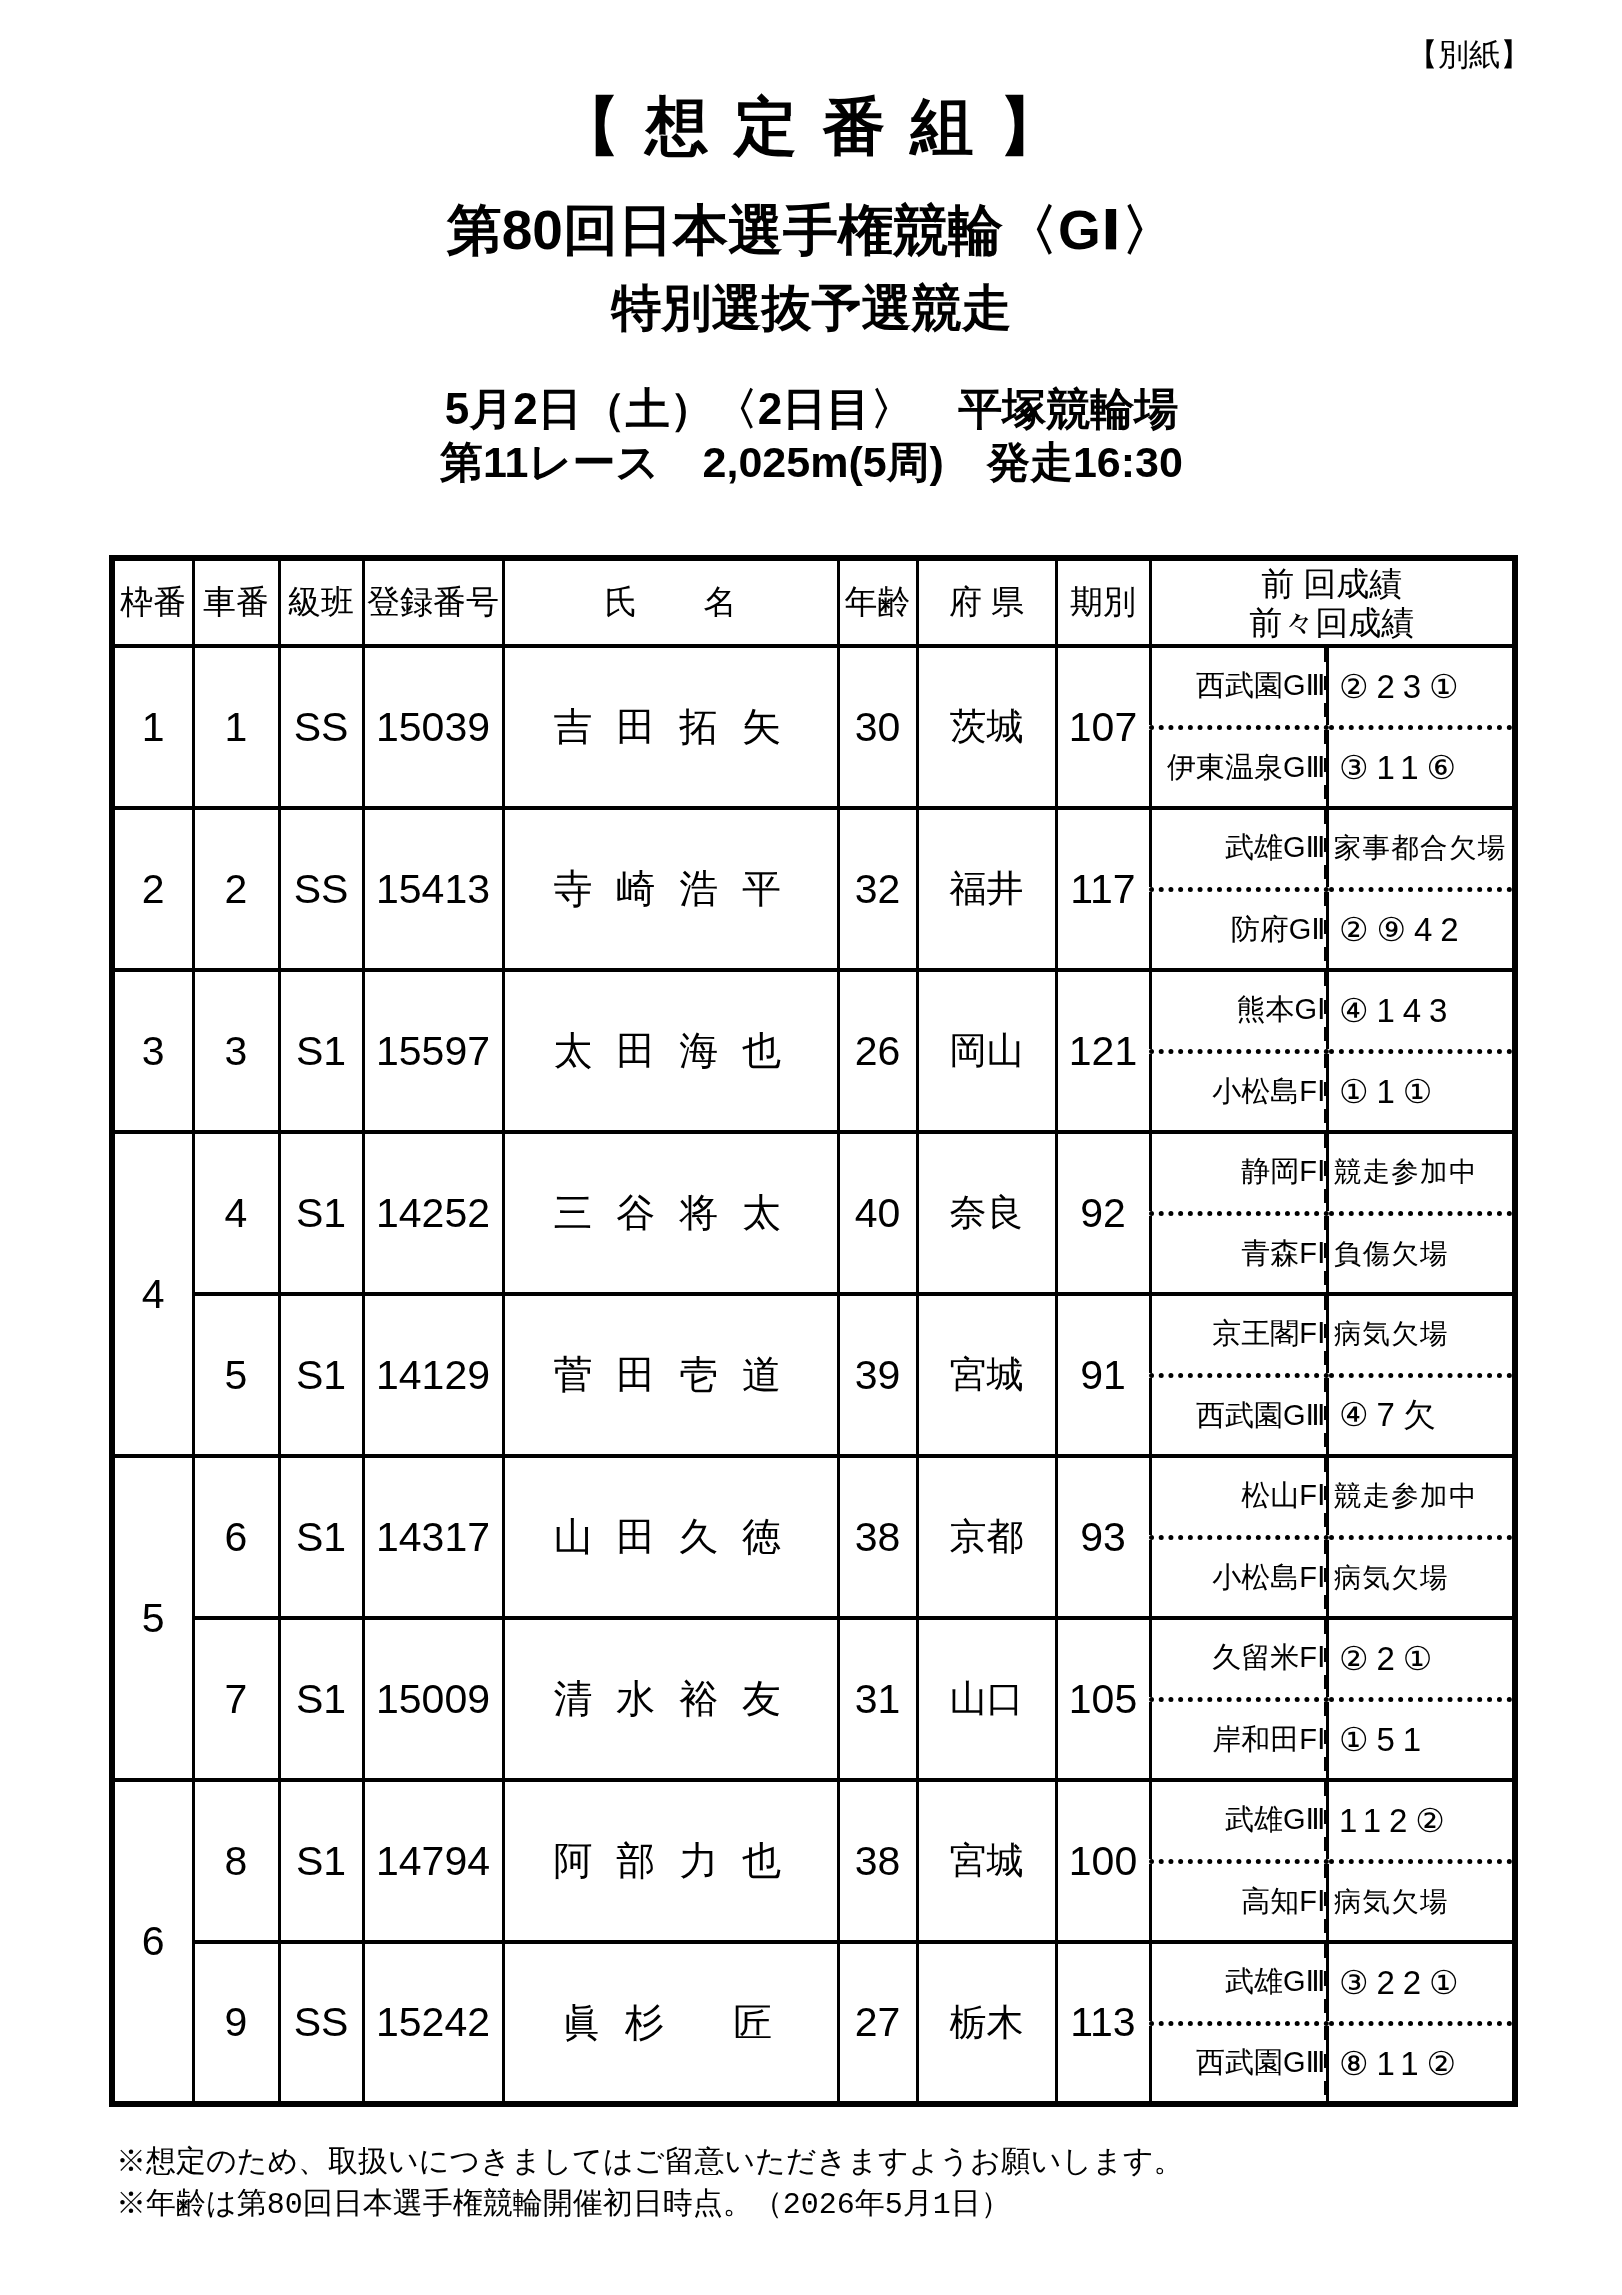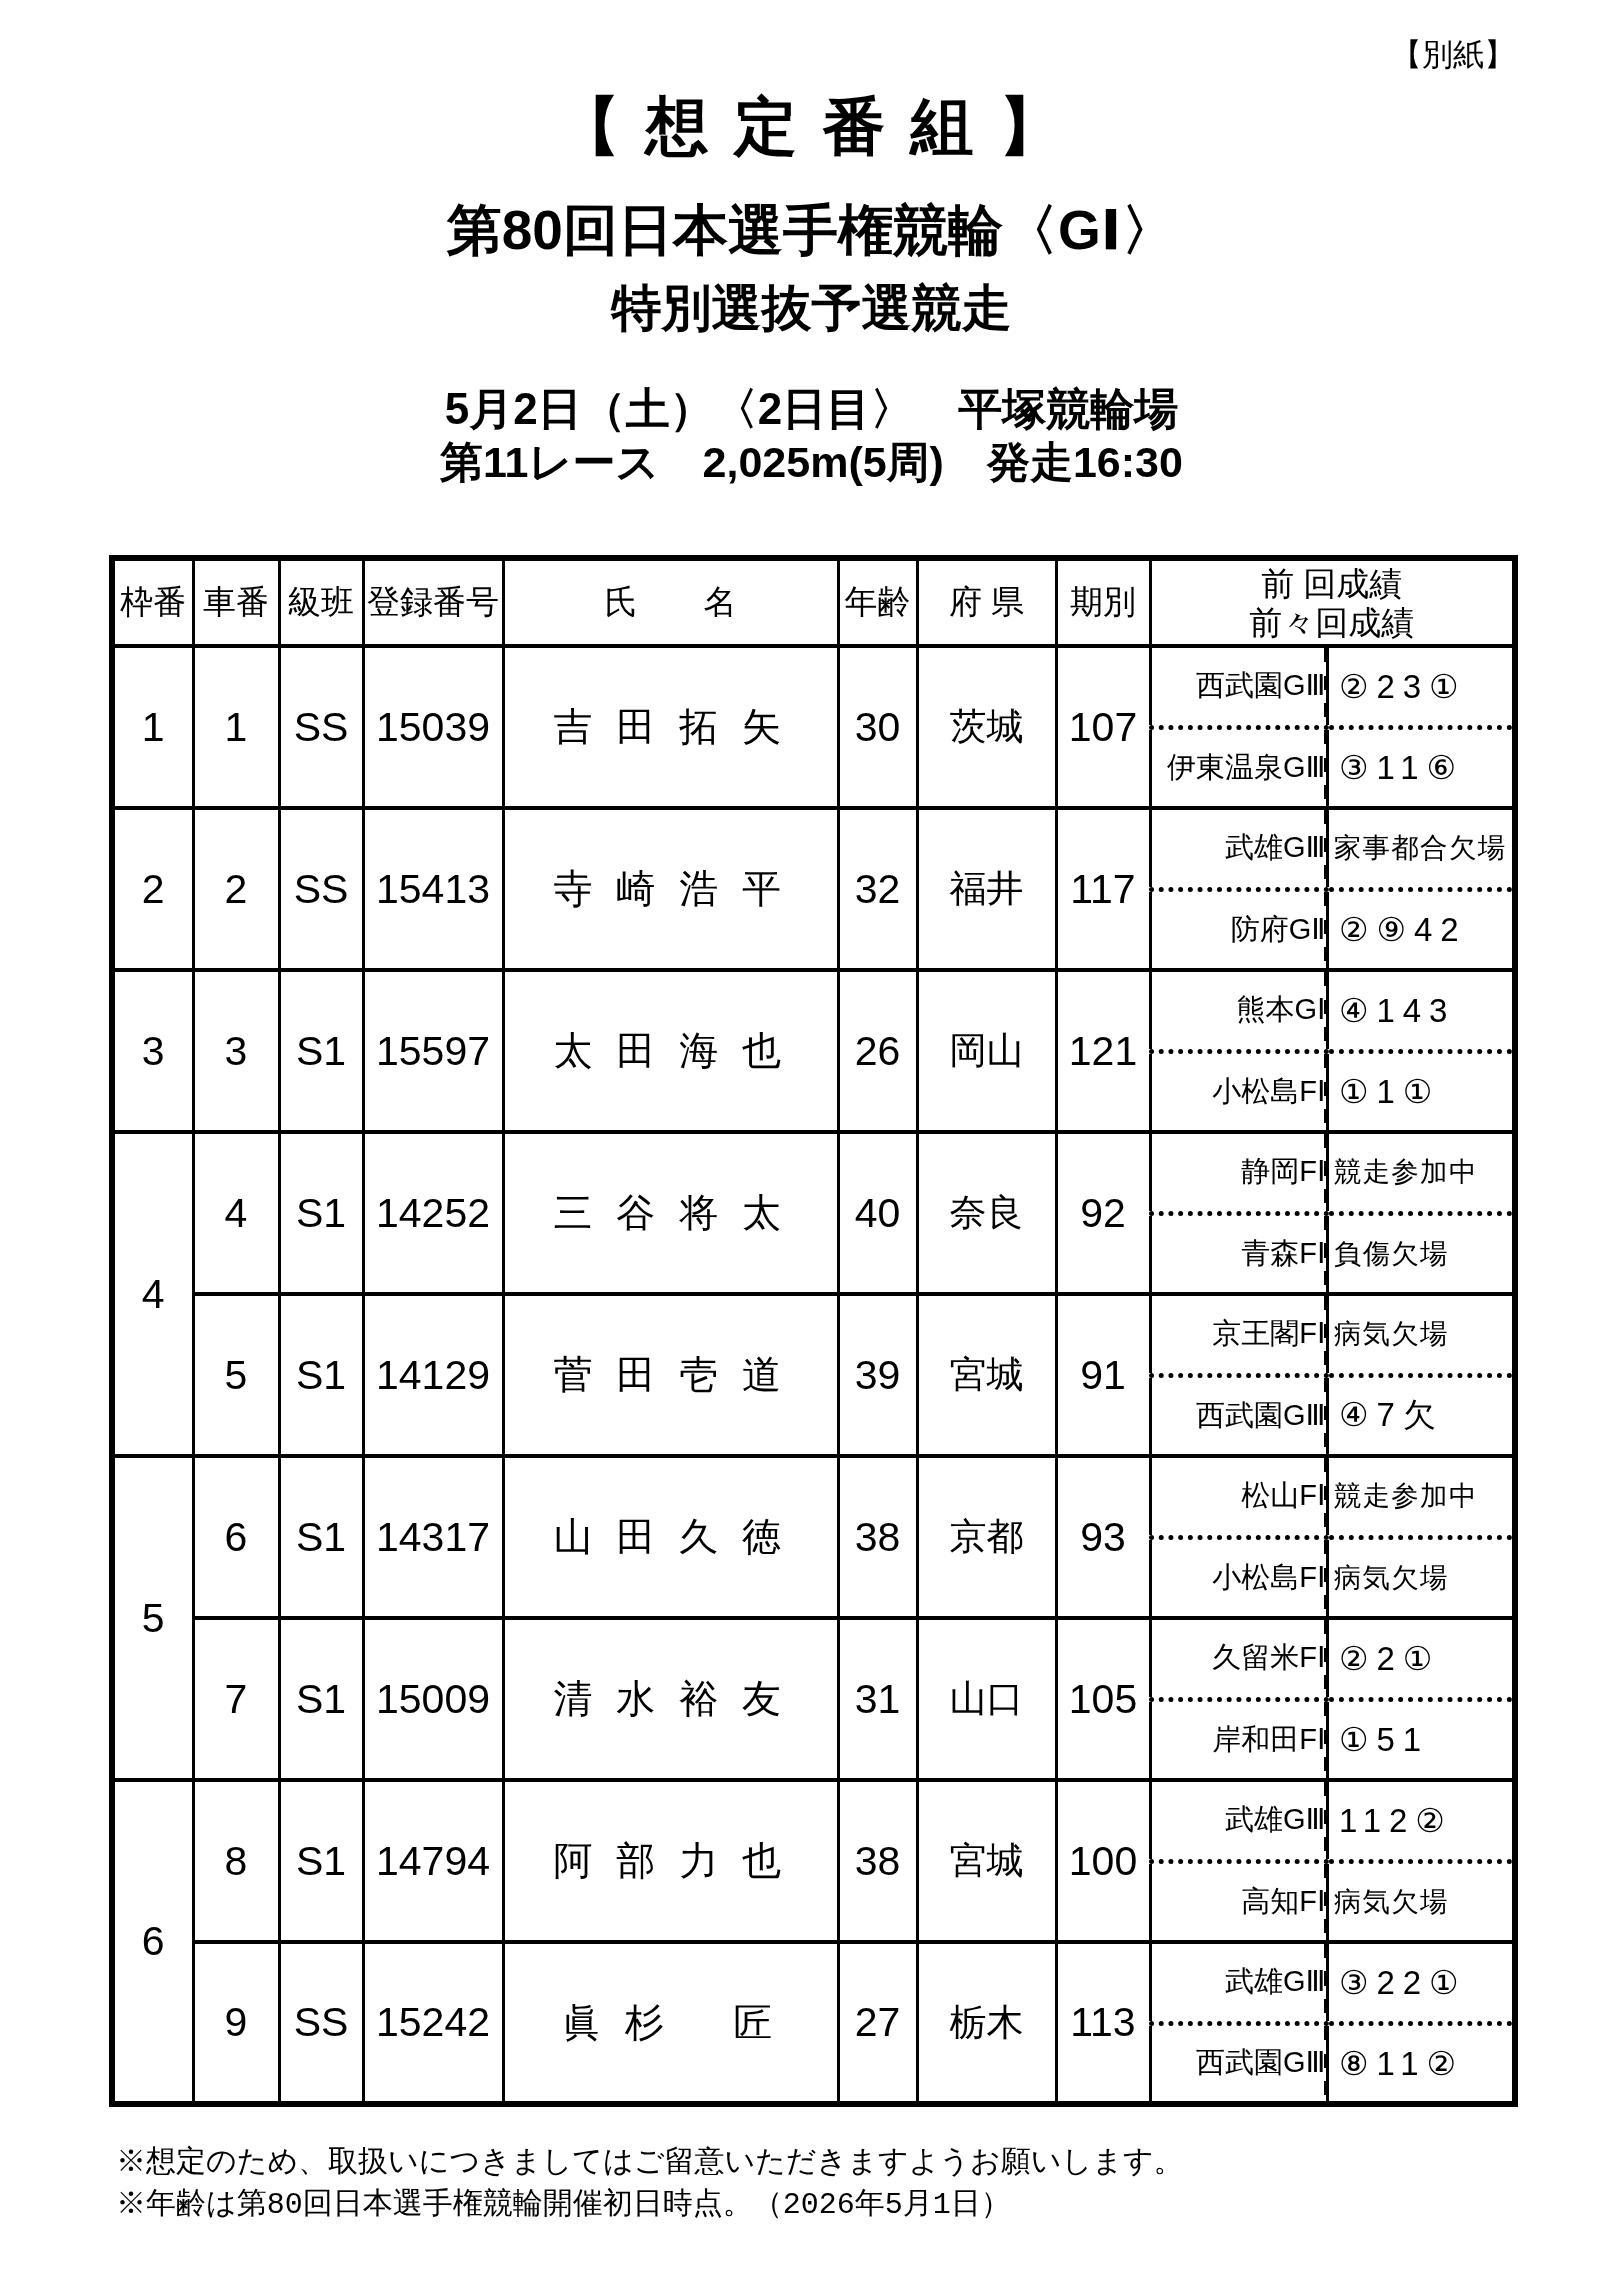--- a/index.html
+++ b/index.html
@@ -6,21 +6,21 @@
   html, body { background: #ffffff; }
   body {
     width: 1623px; height: 2295px;
     position: relative;
     font-family: "Liberation Sans", "DejaVu Sans", sans-serif;
     color: #000;
   }
   .abs { position: absolute; }
   .center-line { left: 0; width: 100%; text-align: center; white-space: nowrap; }
 
-  .corner-note { top: 34px; right: 108px; font-size: 31px; }
+  .corner-note { top: 34px; right: 92px; font-size: 31px; }
   .main-title  { top: 84px; font-size: 63px; font-weight: bold; letter-spacing: 3.9px; }
   .event-title { top: 194px; font-size: 55px; font-weight: 600; }
   .class-title { top: 275px; font-size: 50px; font-weight: 600; }
   .date-line   { top: 380px; font-size: 44px; font-weight: 600; }
   .race-line   { top: 434px; font-size: 43px; font-weight: 600; }
 
   table.program {
     position: absolute; left: 109px; top: 555px;
     width: 1404px;
     border-collapse: collapse; table-layout: fixed;

